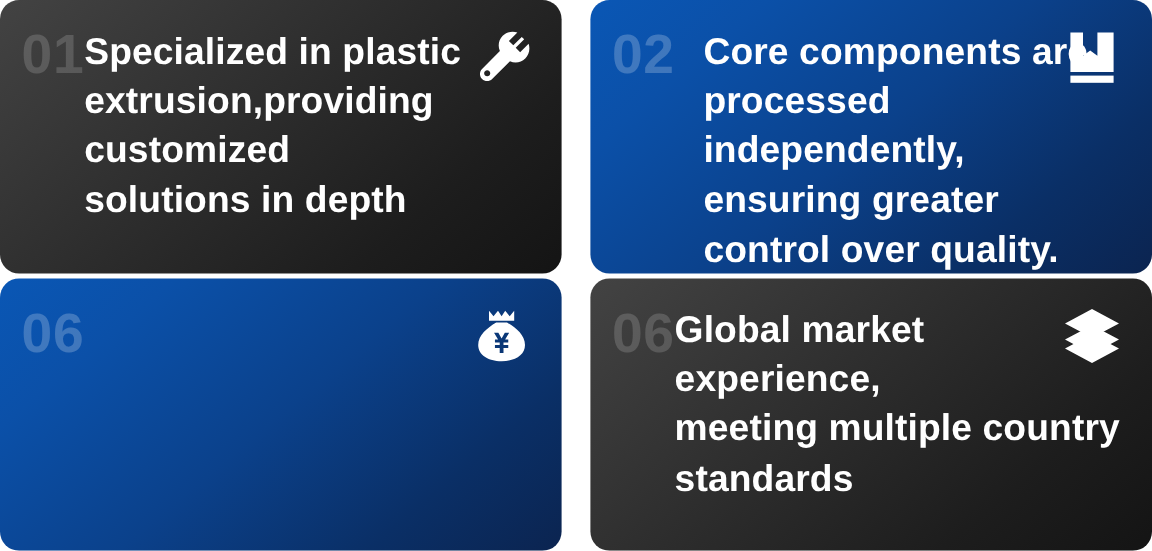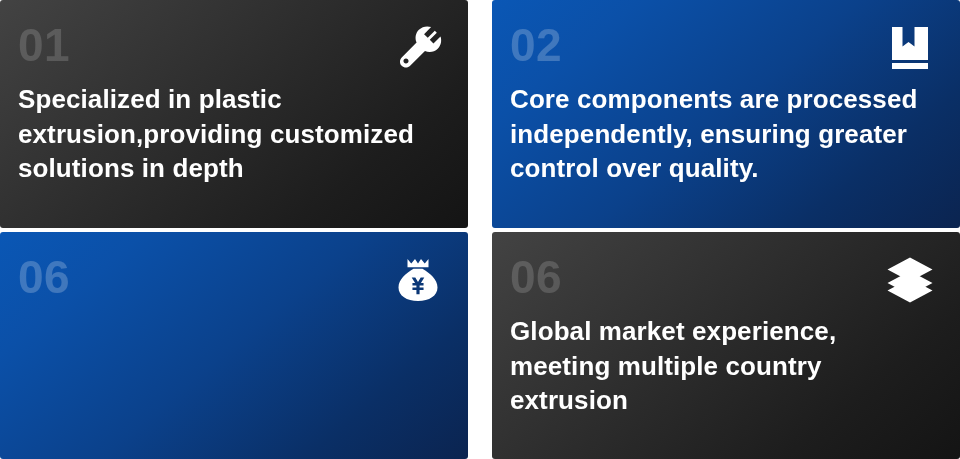--- a/index.html
+++ b/index.html
@@ -22,51 +22,52 @@
     grid-template-rows: 228px 227px;
     column-gap: 24px;
     row-gap: 4px;
     width: 960px;
     height: 459px;
     box-sizing: border-box;
   }
 
   .feature-card {
     position: relative;
-    border-radius: 3px;
+    border-radius: 16px;
     overflow: hidden;
     box-sizing: border-box;
     padding: 22px 26px 20px 18px;
     display: flex;
-    flex-direction: column;
+    flex-direction: row;
     justify-content: flex-start;
   }
 
   
   .feature-card.theme-dark {
     background: linear-gradient(140deg, #434343 0%, #3a3a3a 18%, #2b2b2b 48%, #1d1d1d 76%, #141414 100%);
   }
   
   .feature-card.theme-blue {
     background: linear-gradient(140deg, #0a57b5 0%, #0b50a8 20%, #0b418b 50%, #0a2f66 78%, #0b2450 100%);
+    gap: 24px;
   }
 
   .card-number {
     font-size: 46px;
     font-weight: 700;
     line-height: 1;
     letter-spacing: 0.5px;
     margin: 0 0 14px 0;
     user-select: none;
   }
   .theme-dark .card-number { color: rgba(255,255,255,0.16); }
   .theme-blue .card-number { color: rgba(255,255,255,0.22); }
 
   .card-text {
-    font-size: 26px;
+    font-size: 31px;
     font-weight: 700;
     line-height: 1.33;
     color: #ffffff;
     letter-spacing: 0.1px;
     margin: 0;
     max-width: 430px;
     white-space: pre-line;
   }
 
   .card-icon {
@@ -125,21 +126,21 @@
 
         <path fill-rule="evenodd" d="M26 17 C16 23 6 31 6 42 C6 53 17 60 32 60 C47 60 58 53 58 42 C58 31 48 23 38 17 Z M35.6 28.5 L32 34.8 L28.4 28.5 L23.6 28.5 L28.1 36.0 L24.6 36.0 L24.6 39.3 L29.9 39.3 L29.9 42.0 L24.6 42.0 L24.6 45.3 L29.9 45.3 L29.9 51.0 L34.1 51.0 L34.1 45.3 L39.4 45.3 L39.4 42.0 L34.1 42.0 L34.1 39.3 L39.4 39.3 L39.4 36.0 L35.9 36.0 L40.4 28.5 Z"></path>
       </svg>
     </span>
   </div>
 
   <div class="feature-card theme-dark">
     <div class="card-number">06</div>
     <p class="card-text">Global market experience,
 meeting multiple country
-extrusion</p>
+standards</p>
     <span class="card-icon icon-layers">
       <svg viewBox="0 0 64 64" aria-hidden="true">
 
         <path d="M32 2 L62 18 L32 34 L2 18 Z M32 9.5 L48 18 L32 26.5 L16 18 Z"></path>
 
         <path d="M32 20 L62 36 L32 52 L2 36 Z M32 27.5 L48 36 L32 44.5 L16 36 Z"></path>
 
         <path d="M32 30 L62 46 L32 62 L2 46 Z M32 37.5 L48 46 L32 54.5 L16 46 Z"></path>
       </svg>
     </span>

